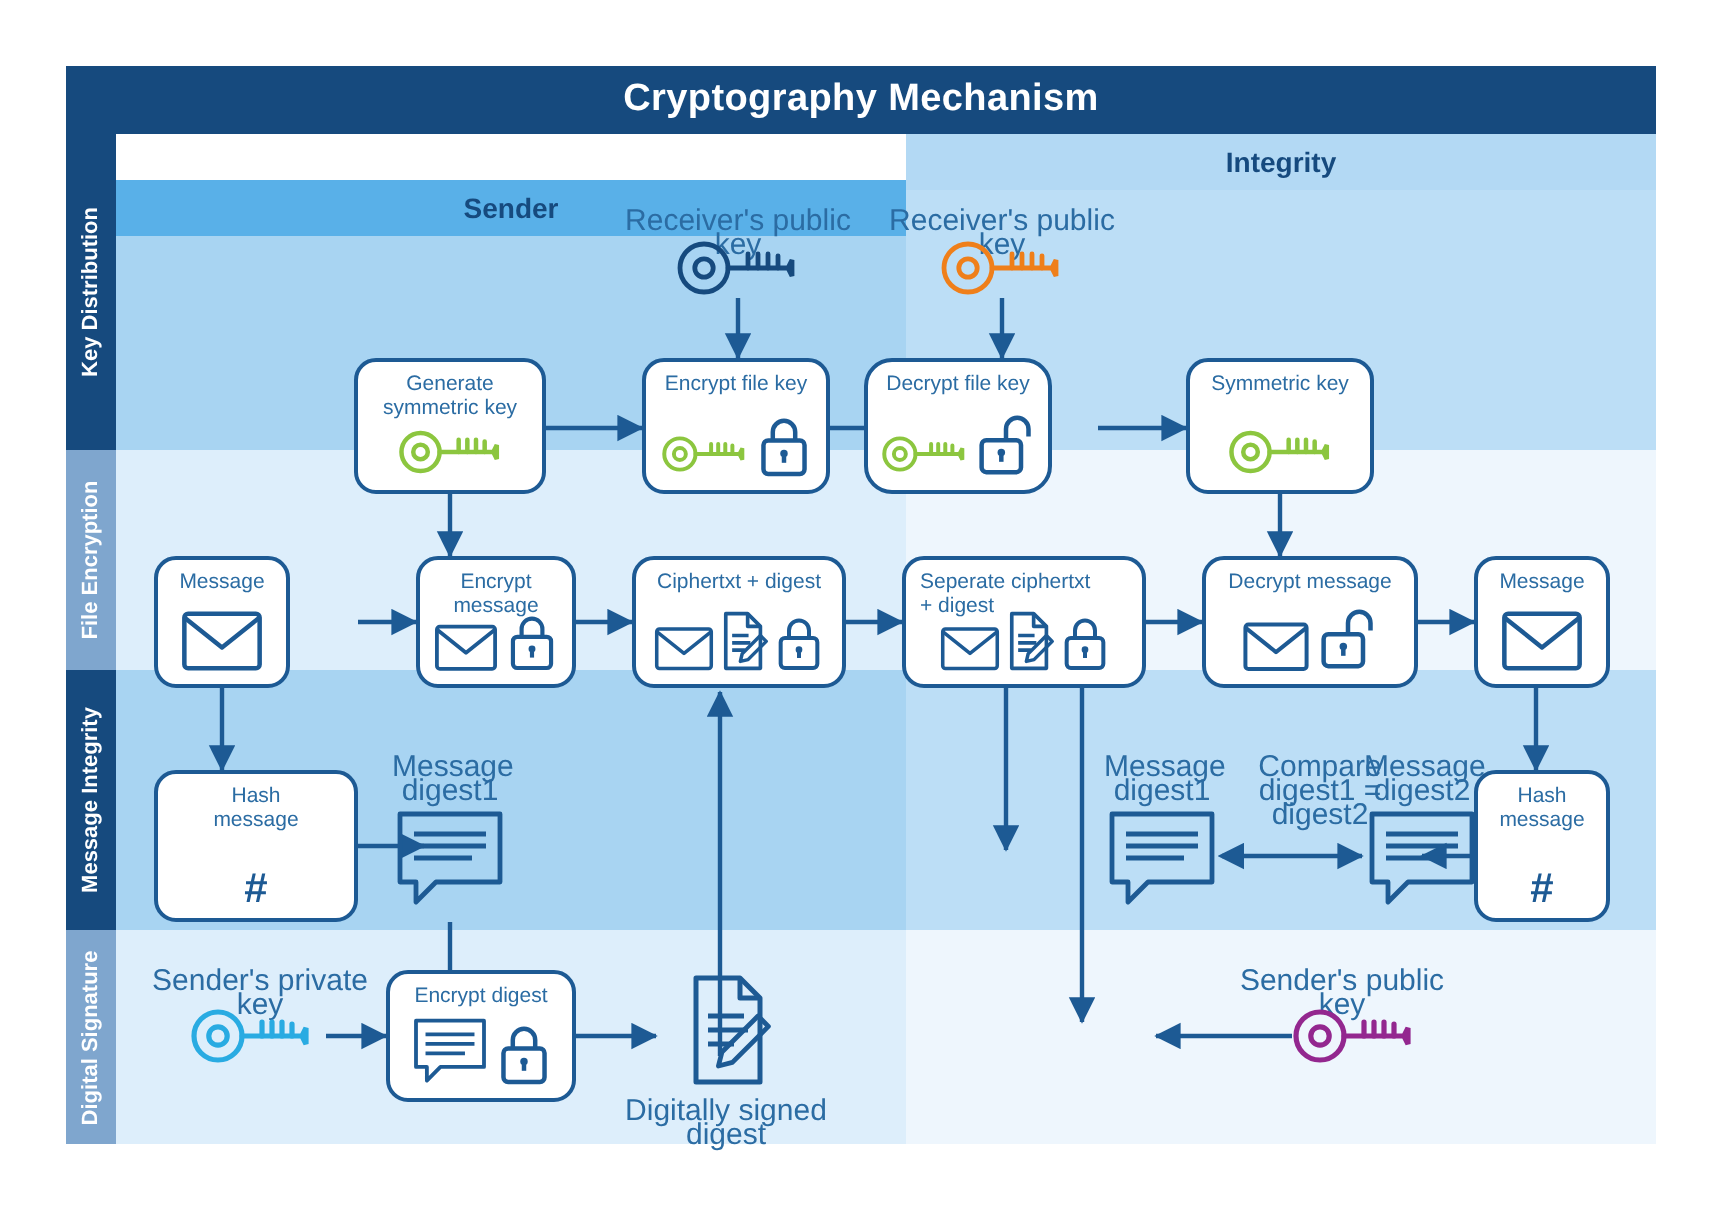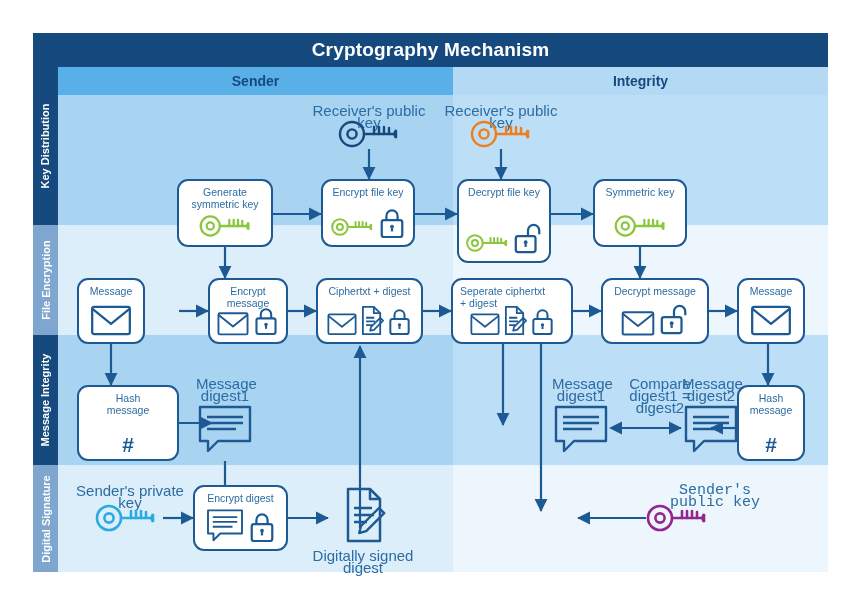--- a/index.html
+++ b/index.html
@@ -16,21 +16,21 @@
   .sidebar{position:absolute;left:0;top:34px;width:25px;height:505px;}
   .tab{position:absolute;left:0;width:25px;display:flex;align-items:center;justify-content:center;}
   .tab span{transform:rotate(-90deg);white-space:nowrap;color:#ffffff;font-size:11px;font-weight:bold;}
   .tab.dark{background:#164a7e;}
   .tab.mid{background:#7fa6ce;}
 
   
   .colhead{position:absolute;left:25px;top:34px;width:770px;height:28px;}
   .colhead .half{position:absolute;top:0;height:28px;line-height:28px;text-align:center;
     font-size:14px;font-weight:bold;color:#164a7e;}
-  .colhead .sender{left:0;width:395px;background:#59b0e8;}
+  .colhead .sender{left:0;width:395px;background:#59b0e8;margin-top:23px;}
   .colhead .receiver{left:395px;width:375px;background:#b3d9f4;}
 
   
   .band{position:absolute;left:25px;width:770px;}
   .band .l{position:absolute;left:0;top:0;bottom:0;width:395px;}
   .band .r{position:absolute;left:395px;top:0;bottom:0;width:375px;}
   .band.a .l{background:#a8d4f2;} .band.a .r{background:#bcdef6;}
   .band.b .l{background:#ddeefb;} .band.b .r{background:#eef6fd;}
 
   
@@ -208,21 +208,21 @@
         <g stroke="#1d5a94" stroke-width="2.4" fill="none" stroke-linejoin="round">
           <rect x="4" y="14" width="22" height="18" rx="2.5"></rect>
           <path d="M9 14 V9.5 a6 6 0 0 1 12 0 V14"></path>
           <circle cx="15" cy="21" r="2" fill="#1d5a94" stroke="none"></circle>
           <path d="M15 22.5 V26" stroke-width="2.4"></path>
         </g>
       </svg>
     </div>
   </div>
 
-  <div class="node" style="left:424px;top:146px;width:94px;height:84px;">
+  <div class="node" style="left:399px;top:146px;width:94px;height:68px;border-radius:14px;">
     <div class="lbl">Decrypt file key</div>
     <div class="ico">
       <svg width="44" height="24" viewBox="0 0 62 30">
         <g stroke="#8cc63f" stroke-width="2.8" fill="none" stroke-linecap="round">
           <circle cx="14" cy="15" r="11"></circle>
             <circle cx="14" cy="15" r="4.2"></circle>
           <path d="M25 15 L56 15 L58 11 L58 19 L56 15"></path>
           <path d="M36 15 L36 8 M41 15 L41 8 M46 15 L46 8 M51 15 L51 9"></path>
         </g>
       </svg>
@@ -476,21 +476,21 @@
         <path d="M12 3 h22 l10 10 v42 H12 z"></path>
           <path d="M34 3 v10 h10"></path>
         <path d="M18 22 h18 M18 29 h20 M18 36 h13"></path>
         <path d="M43 22 l5.2 5.2 -18 18 -7 1.8 1.8 -7 z" stroke-width="2.4"></path>
       </g>
     </svg>
   </div>
   <div class="cap" style="left:262px;top:517px;width:136px;">Digitally signed digest</div>
 
 
-  <div class="cap" style="left:621px;top:452px;width:122px;font-family:Liberation Mono, monospace;">Sender's public key</div>
+  <div class="cap" style="left:577px;top:452px;width:122px;">Sender's public key</div>
   <div class="fico" style="left:613px;top:470px;">
     <svg width="62" height="30" viewBox="0 0 62 30">
       <g stroke="#93278f" stroke-width="2.6" fill="none" stroke-linecap="round">
         <circle cx="14" cy="15" r="12"></circle>
           <circle cx="14" cy="15" r="4.6"></circle>
         <path d="M26 15 L56 15 L58 11 L58 19 L56 15"></path>
         <path d="M36 15 L36 8 M41 15 L41 8 M46 15 L46 8 M51 15 L51 9"></path>
       </g>
     </svg>
   </div>

